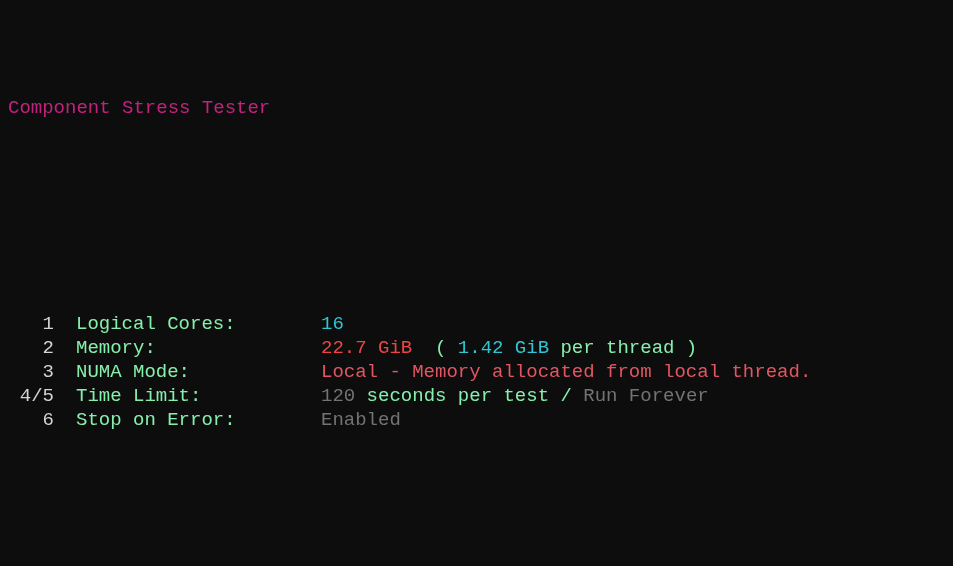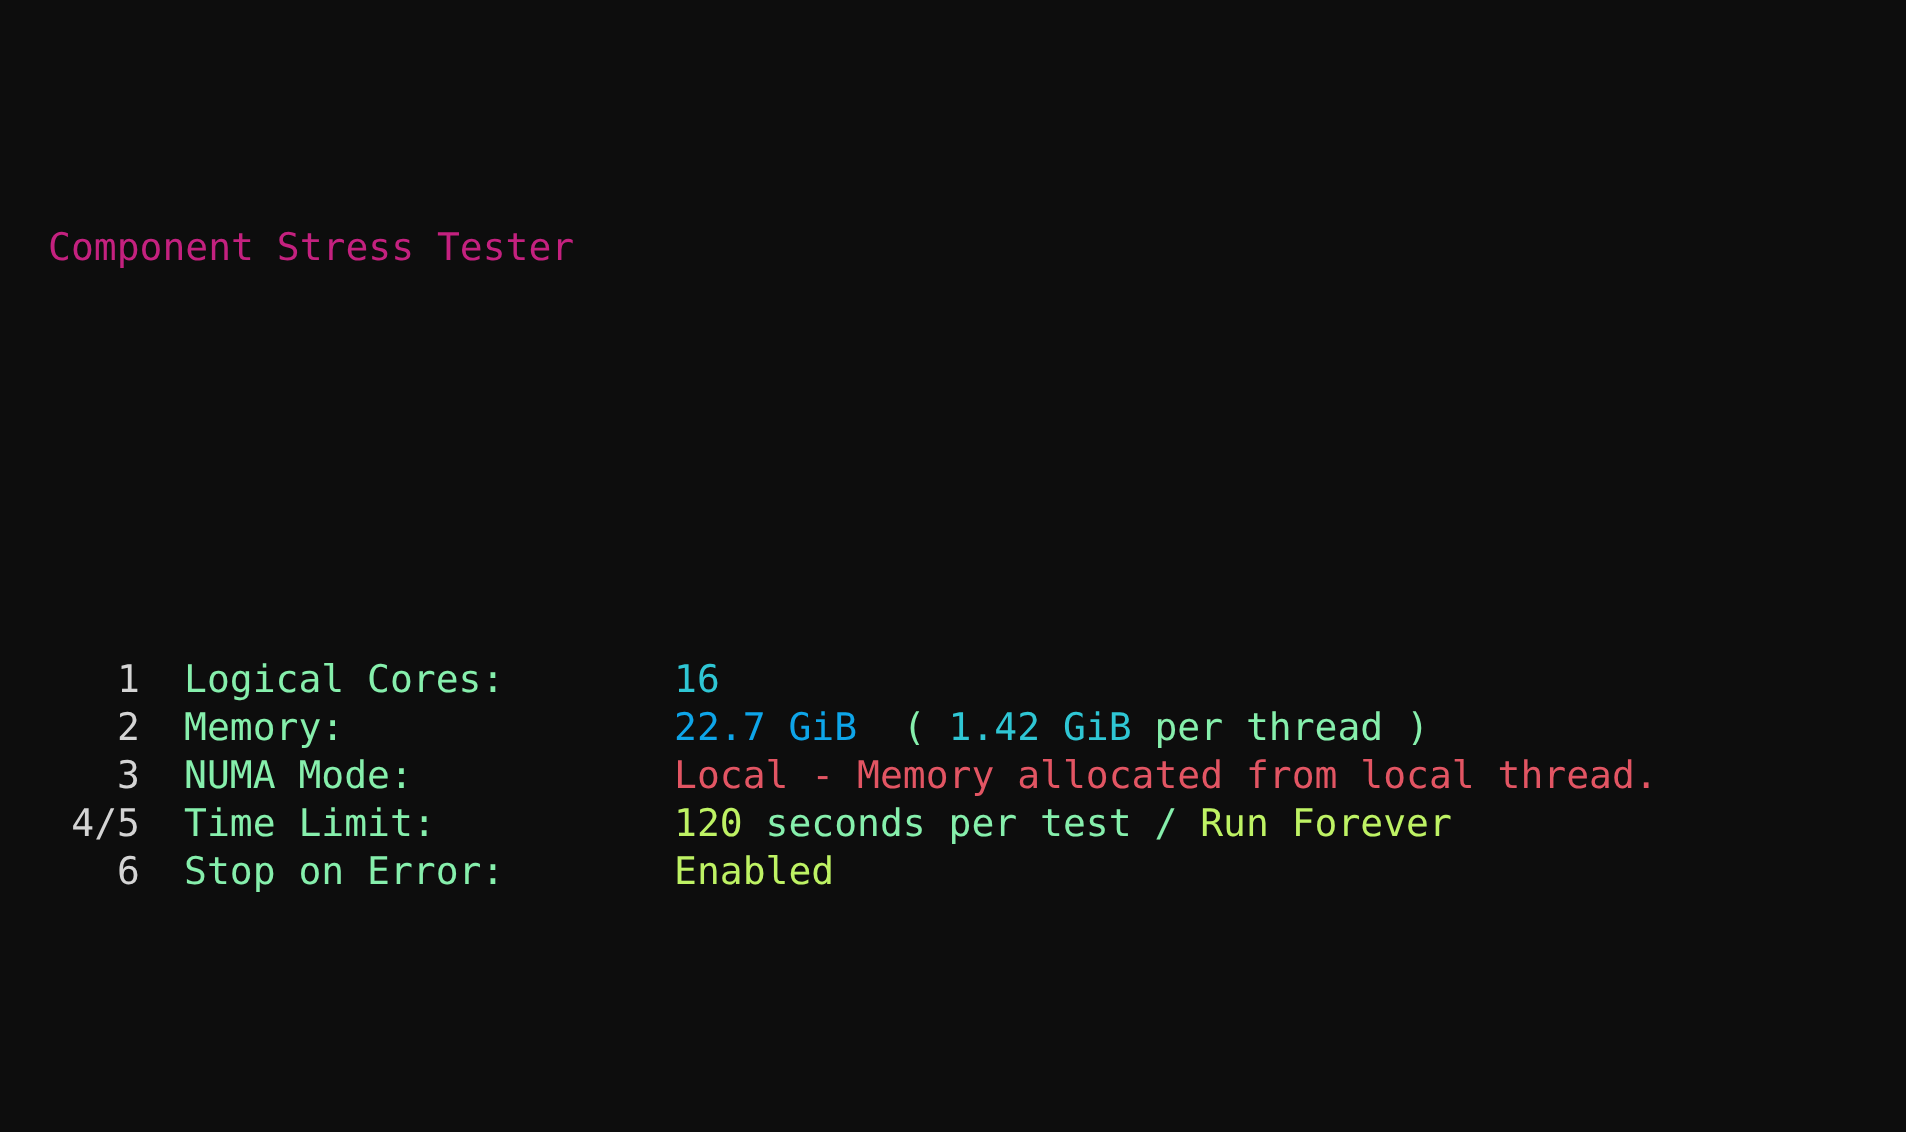--- a/index.html
+++ b/index.html
@@ -15,40 +15,41 @@
     font-family: "DejaVu Sans Mono", "Liberation Mono", monospace;
     font-size: 19px;
     line-height: 24px;
     -webkit-font-smoothing: antialiased;
   }
   .screen {
     position: relative;
     width: 953px;
     height: 566px;
     background: #0d0d0d;
-    padding: 16px;
+    padding: 0;
     box-sizing: border-box;
     white-space: pre;
+    font-family: Liberation Mono, monospace;
   }
   .line {
     height: 24px;
     line-height: 24px;
     white-space: pre;
     display: block;
   }
   .pad-left { padding-left: 8px; }
 
   
   .c-title     { color: #c4217f; }
   .c-label     { color: #86efac; }
   .c-idx       { color: #d4d4d4; }
   .c-cyan      { color: #2fc6d4; }
-  .c-yellow    { color: #0ea5e9; }
+  .c-yellow    { color: #ef4444; }
   .c-red       { color: #e25563; text-align: center; }
-  .c-green-br  { color: #bef264; }
+  .c-green-br  { color: #737373; }
   .blank { display: block; height: 24px; }
 
   .col-num   { display:inline-block; width: 46px; text-align: right; }
   .col-gap1  { display:inline-block; width: 22px; }
   .col-field { display:inline-block; width: 245px; }
 </style>
 </head>
 <body>
 
 <div class="screen">

